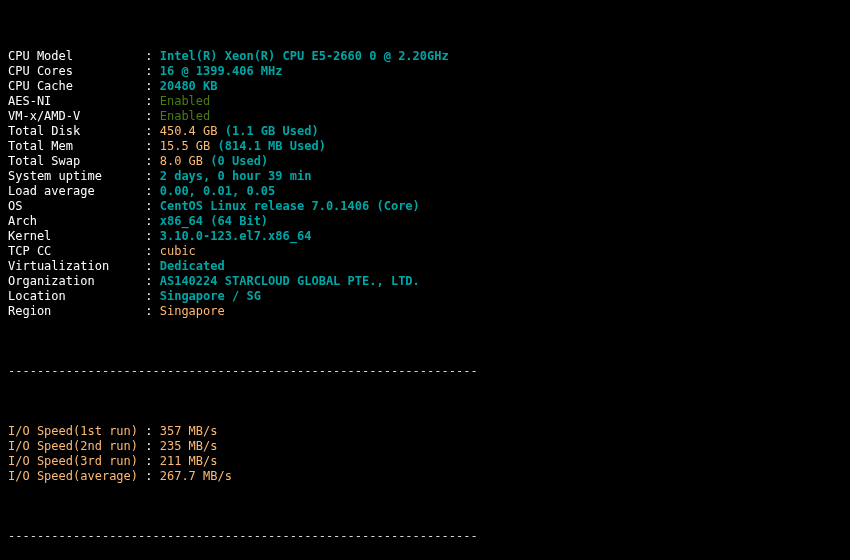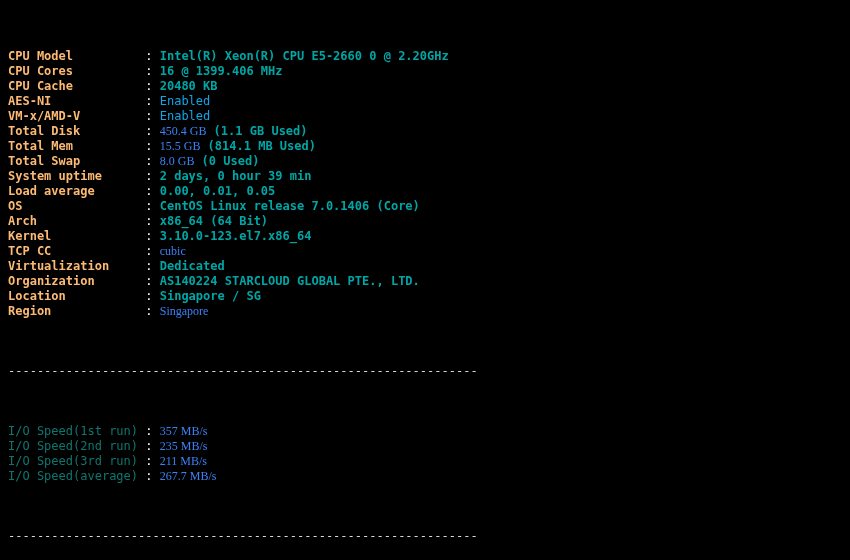--- a/index.html
+++ b/index.html
@@ -23,34 +23,33 @@
   }
   .row {
     height: 15px;
     line-height: 15px;
     white-space: pre;
   }
   
   .k {            
     display: inline-block;
     width: 19ch;
-    color: #fdba74;
-    font-weight: bold;
+    color: #ffffff;
   }
   .sep-colon {
     color: #ffffff;
   }
   .v-cyan   { color: #00a6a6; font-weight: bold; }
-  .v-yellow { color: #3b82f6; font-family: Liberation Serif, serif; }
-  .v-green  { color: #0ea5e9; }
+  .v-yellow { color: #fdba74; }
+  .v-green  { color: #4d7c0f; }
 
   .iokey {
     display: inline-block;
     width: 19ch;
-    color: #0f766e;
+    color: #fdba74;
   }
 
   .hr {
     color: #d9d9d9;
     height: 15px;
     line-height: 15px;
     white-space: pre;
     letter-spacing: 0;
   }
 </style>

